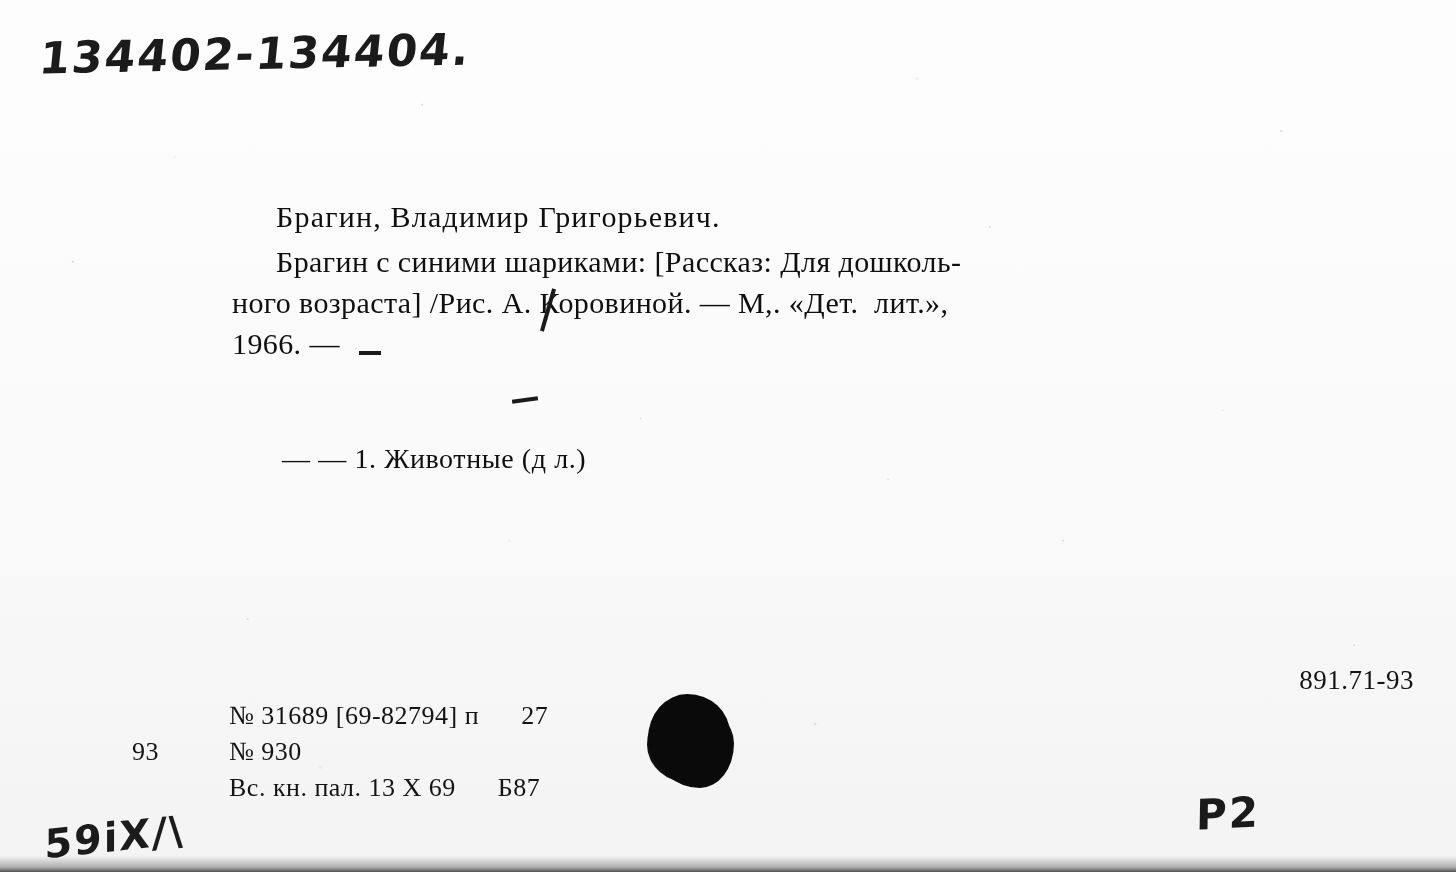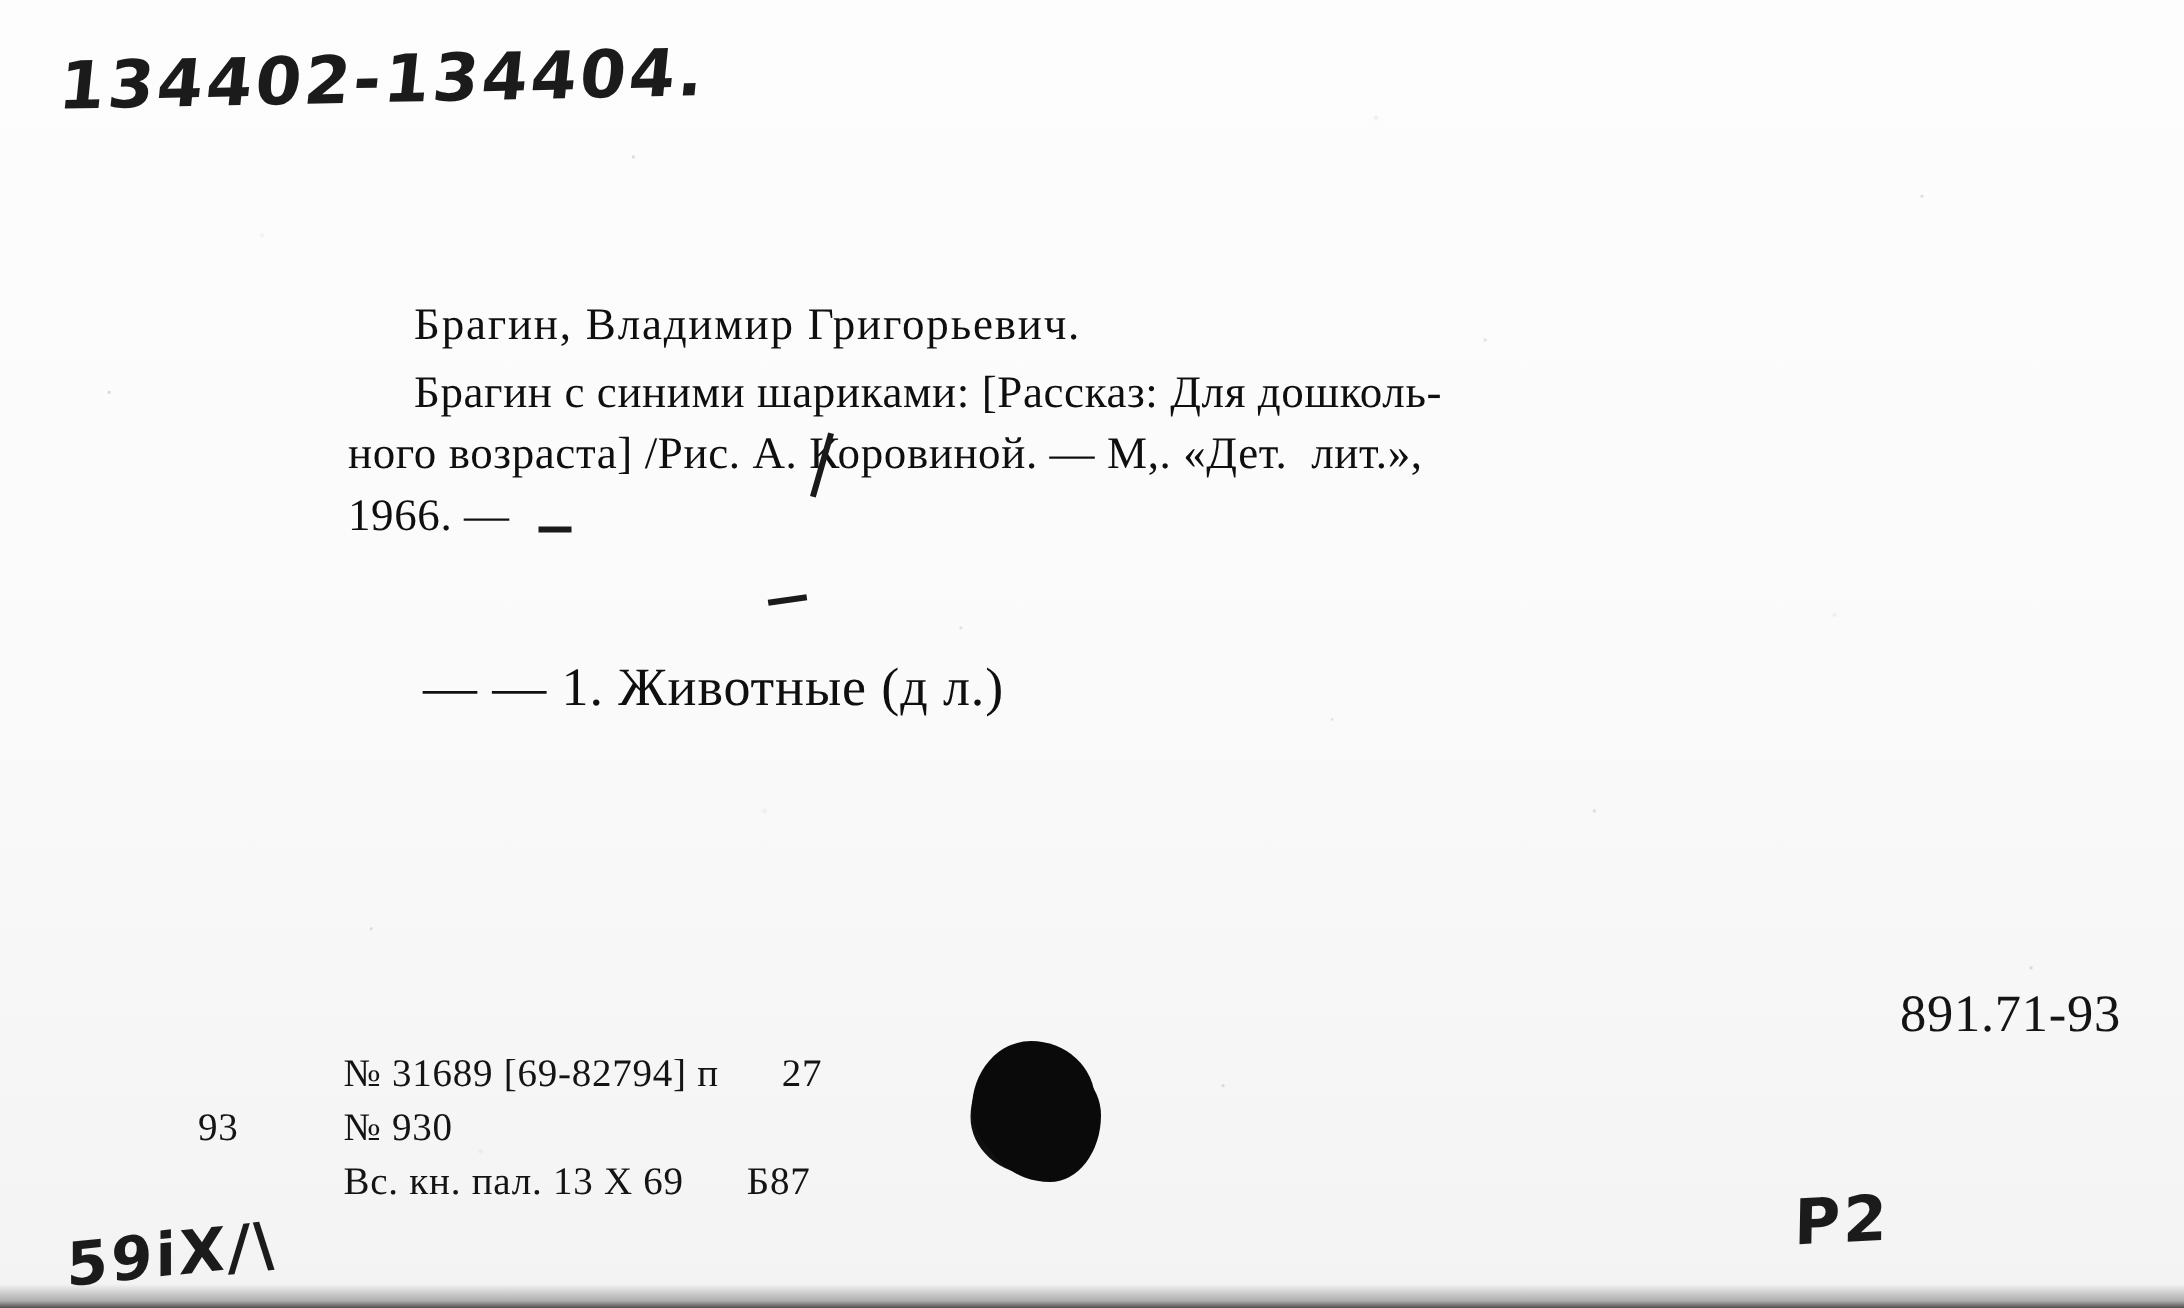--- a/index.html
+++ b/index.html
@@ -100,21 +100,21 @@
   .body-line { white-space: pre; }
   .indent { padding-left: 44px; }
   #physical-desc {
     margin-top: 24px;
     font-size: 26px;
     line-height: 34px;
     letter-spacing: .6px;
   }
   #subject-heading {
     margin-top: 74px;
-    font-size: 36px;
+    font-size: 28px;
     padding-left: 50px;
     letter-spacing: .6px;
   }
   .dash-lead { letter-spacing: 3px; }
 
   
   #footer {
     position: absolute;
     left: 132px;
     bottom: 66px;
@@ -127,21 +127,21 @@
     position: absolute;
     left: 0;
     top: 36px;
   }
   #footer-indent { padding-left: 54px; }
 
   #udc-class {
     position: absolute;
     right: 42px;
     bottom: 176px;
-    font-size: 35px;
+    font-size: 27px;
     letter-spacing: .5px;
   }
 
   
   #ink-blot {
     position: absolute;
     left: 648px;
     top: 694px;
     width: 82px;
     height: 86px;

